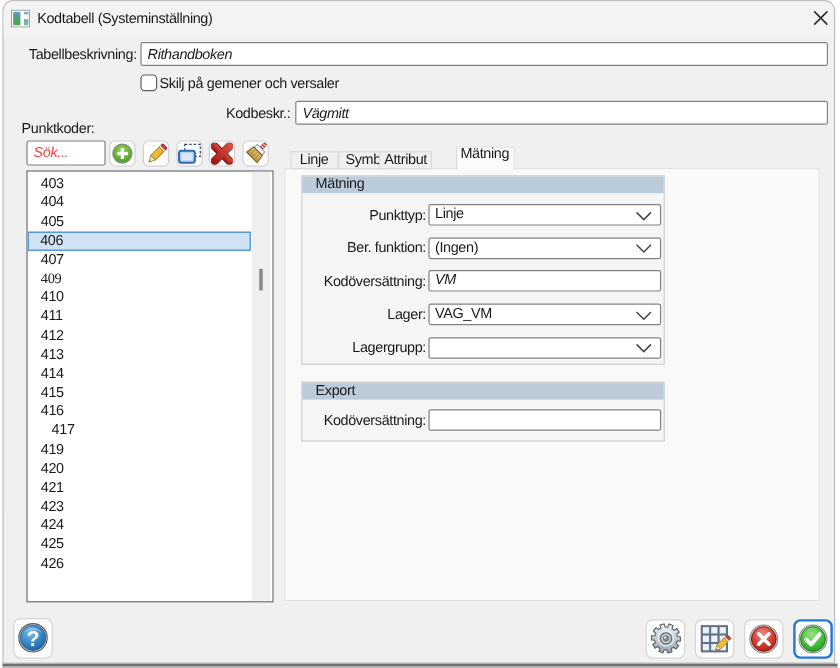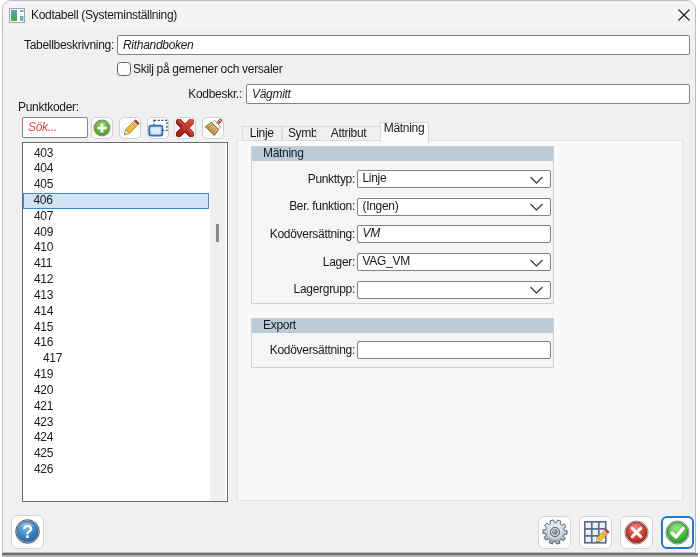--- a/index.html
+++ b/index.html
@@ -128,21 +128,21 @@
 </svg>
 
 <div class="abs" style="left:22px; top:142px; width:206px; height:360px; background:#fff; border:1px solid #666b75; overflow:hidden;">
  <div style="position:absolute; right:1px; top:0px; width:16px; height:358px; background:#efefef; border-right:1.5px solid #fdfdfd;"></div>
  <div style="position:absolute; left:0; top:2.5px; width:100%;">
   <div style="height:15.83px; padding-left:11px; line-height:15.83px;">403</div>
   <div style="height:15.83px; padding-left:11px; line-height:15.83px;">404</div>
   <div style="height:15.83px; padding-left:11px; line-height:15.83px;">405</div>
   <div style="height:15.83px; padding-left:9.5px; line-height:12.8px; background:#cfe3f5; border:1.5px solid #3f87cf; width:185.5px;">406</div>
   <div style="height:15.83px; padding-left:11px; line-height:15.83px;">407</div>
-  <div style="height:15.83px; padding-left:11px; line-height:15.83px;">409</div>
+  <div style="height:15.83px; padding-left:11px; line-height:15.83px;font-family:Liberation Serif, serif;">409</div>
   <div style="height:15.83px; padding-left:11px; line-height:15.83px;">410</div>
   <div style="height:15.83px; padding-left:11px; line-height:15.83px;">411</div>
   <div style="height:15.83px; padding-left:11px; line-height:15.83px;">412</div>
   <div style="height:15.83px; padding-left:11px; line-height:15.83px;">413</div>
   <div style="height:15.83px; padding-left:11px; line-height:15.83px;">414</div>
   <div style="height:15.83px; padding-left:11px; line-height:15.83px;">415</div>
   <div style="height:15.83px; padding-left:11px; line-height:15.83px;">416</div>
   <div style="height:15.83px; padding-left:20px; line-height:15.83px;">417</div>
   <div style="height:15.83px; padding-left:11px; line-height:15.83px;">419</div>
   <div style="height:15.83px; padding-left:11px; line-height:15.83px;">420</div>
@@ -151,21 +151,21 @@
   <div style="height:15.83px; padding-left:11px; line-height:15.83px;">424</div>
   <div style="height:15.83px; padding-left:11px; line-height:15.83px;">425</div>
   <div style="height:15.83px; padding-left:11px; line-height:15.83px;">426</div>
  </div>
  <div style="position:absolute; left:193px; top:81px; width:3px; height:18px; background:#8a8a8a;"></div>
 </div>
 
 <div class="abs" style="left:237px; top:140px; width:446px; height:361px; background:#f9f9f9; border:1px solid #e3e3e3;"></div>
 <div class="tab" style="left:241.5px; top:125.5px; width:40.5px; height:15.5px; line-height:13px;">Linje</div>
 <div class="tab" style="left:282px; top:125.5px; width:50px; height:15.5px; line-height:13px;">Symbol</div>
-<div class="tab" style="left:316px; top:125.5px; width:65px; height:15.5px; line-height:13px;">Attribut</div>
+<div class="tab" style="left:316px; top:125.5px; width:44px; height:15.5px; line-height:13px;">Attribut</div>
 <div class="tab" style="left:379.5px; top:121.5px; width:49px; height:20px; line-height:11px; background:#fbfbfb; border-bottom:none; z-index:2; border-radius:2px 2px 0 0;">Mätning</div>
 
 <div class="abs" style="left:251px; top:146px; width:303px; height:158px; background:#f5f5f5; border:1px solid #cfcfcf;"></div>
 <div class="abs grouphdr" style="left:252px; top:147px; width:301px; height:13.5px;">Mätning</div>
 
 <div class="abs rlbl" style="left:250px; top:171.5px; width:105px;">Punkttyp:</div>
 <div class="abs combo" style="left:356.5px; top:170px; width:194.5px; height:18px;">Linje
  <svg class="chev" viewBox="0 0 15 12">
       <path d="M1.5 4 L7.5 10 L13.5 4" fill="none" stroke="#454545" stroke-width="1.25"></path>
     </svg>

